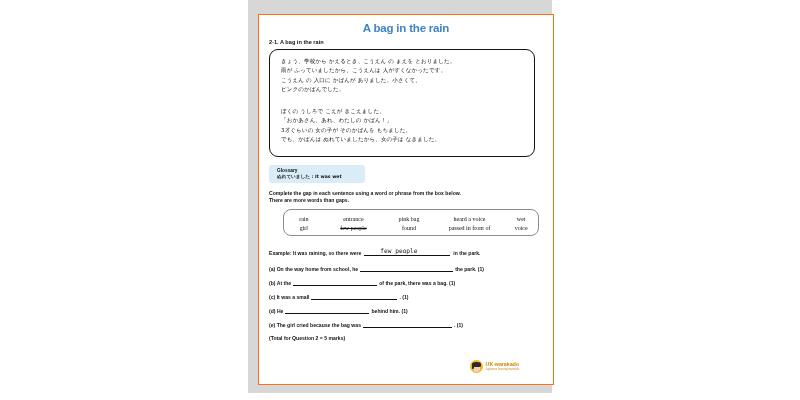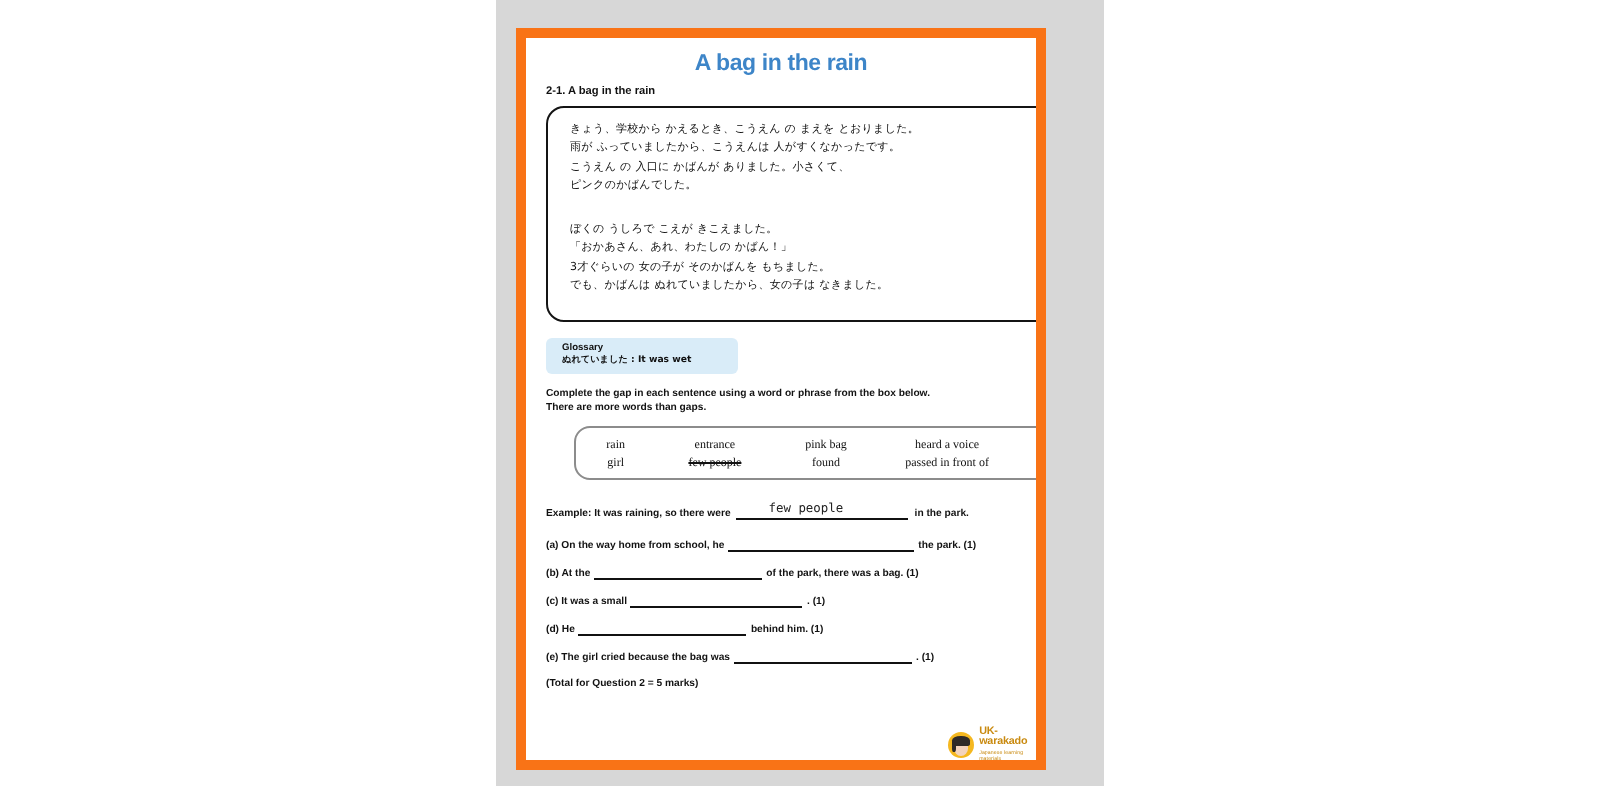--- a/index.html
+++ b/index.html
@@ -18,23 +18,23 @@
   .grey-canvas {
     position: absolute;
     left: 248px; top: 0px;
     width: 304px; height: 393px;
     background: #d7d7d7;
   }
   
   .page {
     position: absolute;
     left: 258px; top: 14px;
-    width: 265px; height: 371px;
-    background: #ffffff;
-    border: 5px solid #f97316;
+    width: 296px; height: 371px;
+    background: #ffffff;
+    border: 1px solid #f97316;
     box-sizing: border-box;
     overflow: hidden;
   }
   .page-inner {
     position: relative;
     width: 100%; height: 100%;
   }
 
   .doc-title {
     position: absolute;

